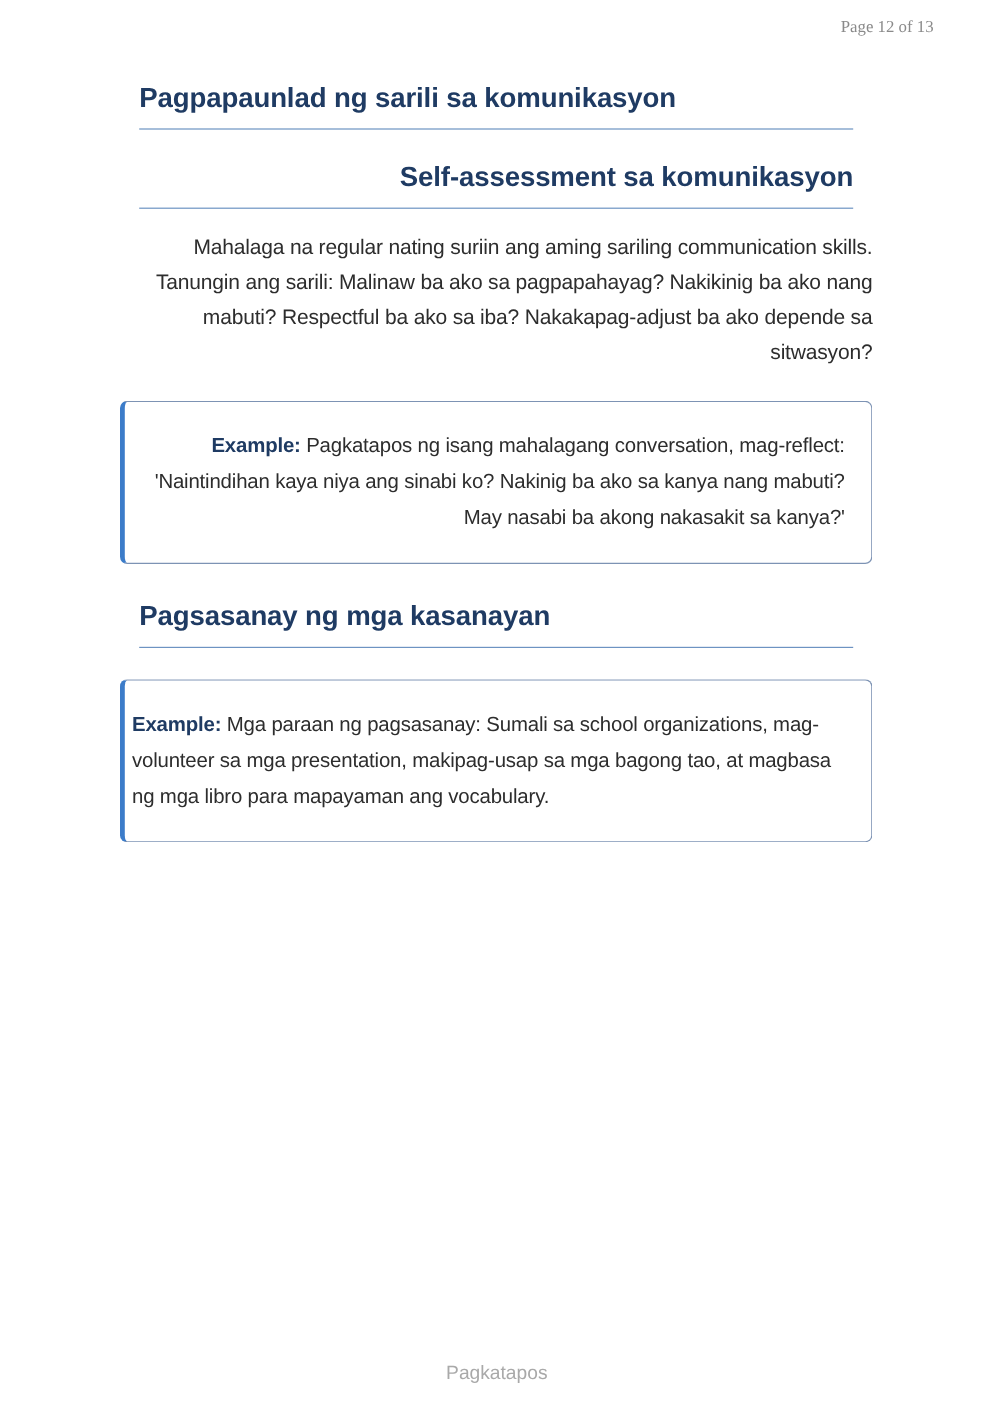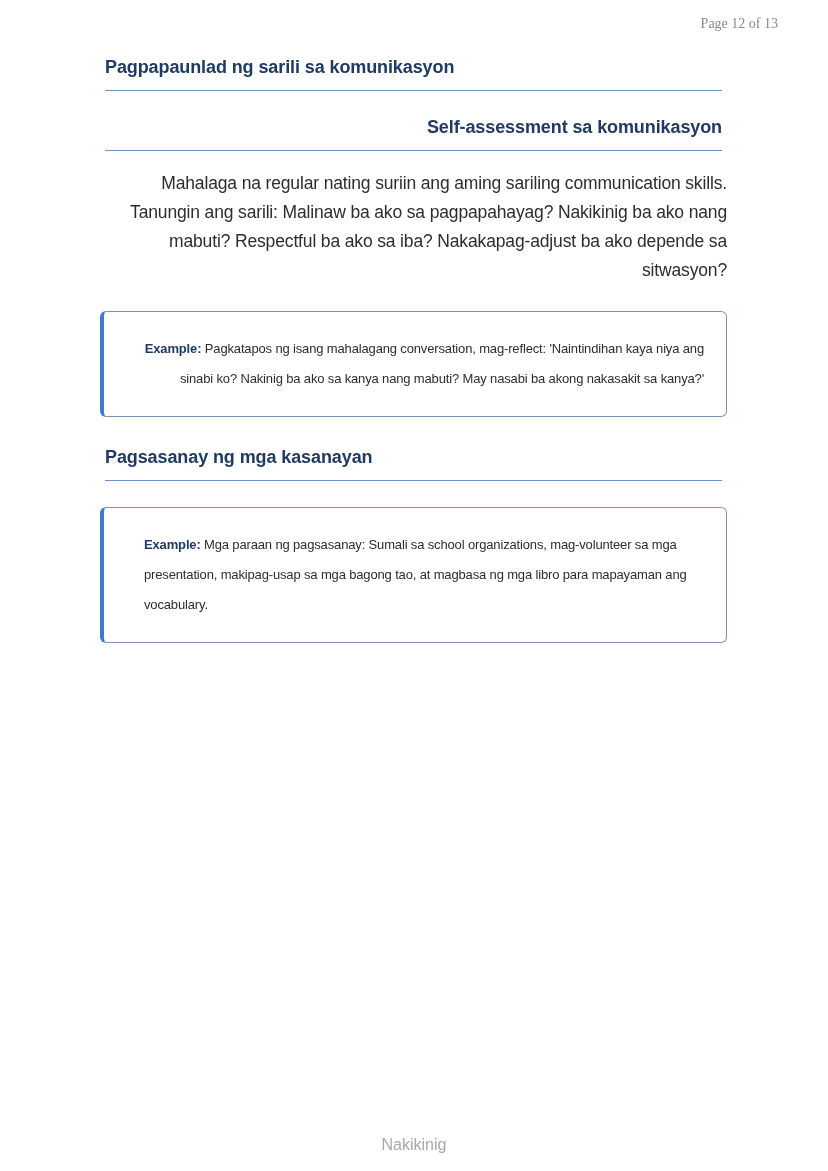--- a/index.html
+++ b/index.html
@@ -23,42 +23,42 @@
       font-size: 14px;
       color: #8a8a8a;
     }
     .content {
       position: absolute;
       left: 100px;
       top: 52px;
       width: 627px;
     }
     .section-heading {
-      margin: 5px;
-      font-size: 18px;
+      margin: 16px;
+      font-size: 23px;
       font-weight: bold;
       color: #1f3b63;
       padding-bottom: 12px;
       border-bottom: 1.5px solid #6d93c2;
       letter-spacing: -0.1px;
     }
     .paragraph {
       margin: 18px 0 0 0;
       font-size: 17.5px;
       line-height: 29px;
       color: #2d2d2d;
       letter-spacing: -0.15px;
     }
     .example-box {
       margin-top: 26px;
       border: 1.5px solid #7d93b4;
       border-left: 4px solid #3c7cc9;
       border-radius: 6px;
-      padding: 22px 22px 22px 40px;
-      font-size: 13px;
+      padding: 22px 22px 22px 6px;
+      font-size: 17px;
       line-height: 30px;
       color: #2d2d2d;
       letter-spacing: -0.15px;
     }
     .example-label {
       font-weight: bold;
       color: #1f3b63;
     }
     .section-1 { margin-top: 0; }
     .section-2 { margin-top: 26px; text-align: right; }
@@ -94,13 +94,13 @@
 
   <section class="section section-3">
     <h2 class="section-heading">Pagsasanay ng mga kasanayan</h2>
     <div class="example-box">
       <span class="example-label">Example:</span><span> Mga paraan ng pagsasanay: Sumali sa school organizations, mag-volunteer sa mga presentation, makipag-usap sa mga bagong tao, at magbasa ng mga libro para mapayaman ang vocabulary.</span>
     </div>
   </section>
 
 </main>
 
-<div class="footer">Nakikinig</div>
+<div class="footer">Pagkatapos</div>
 
 </body></html>

